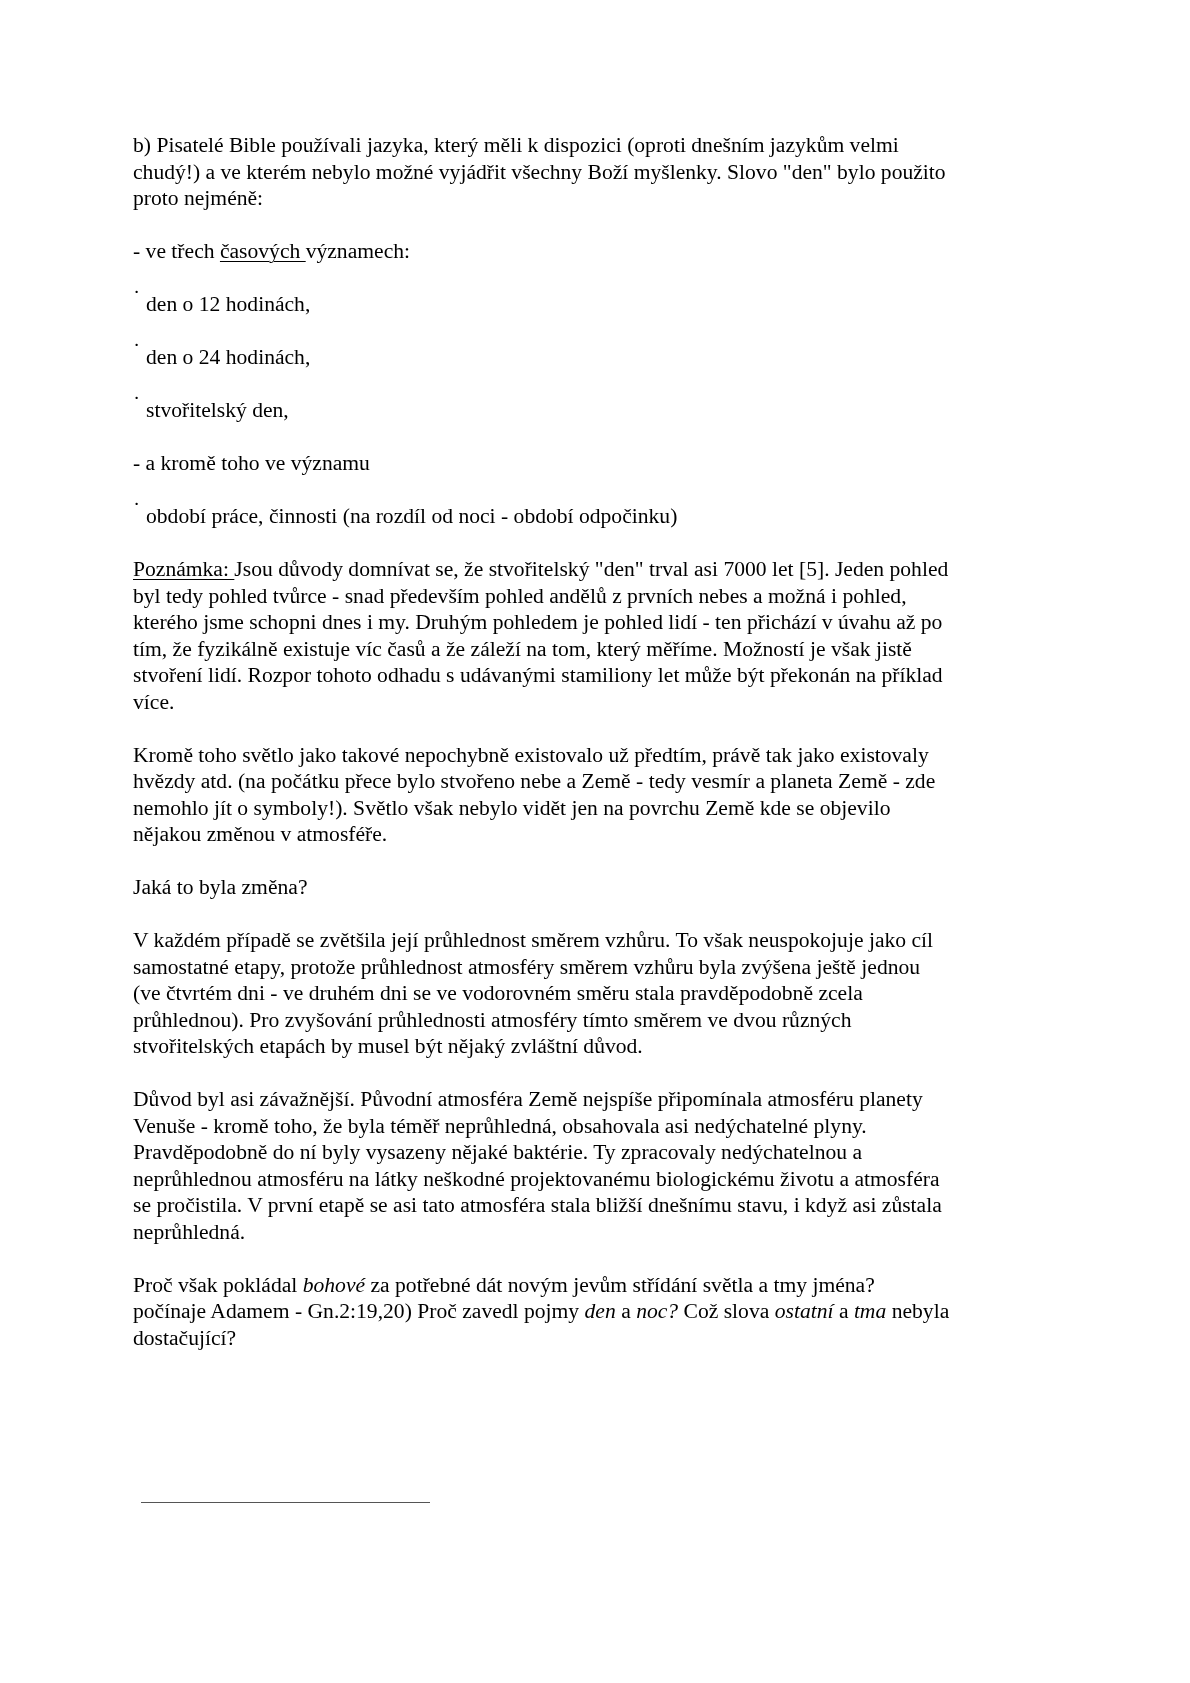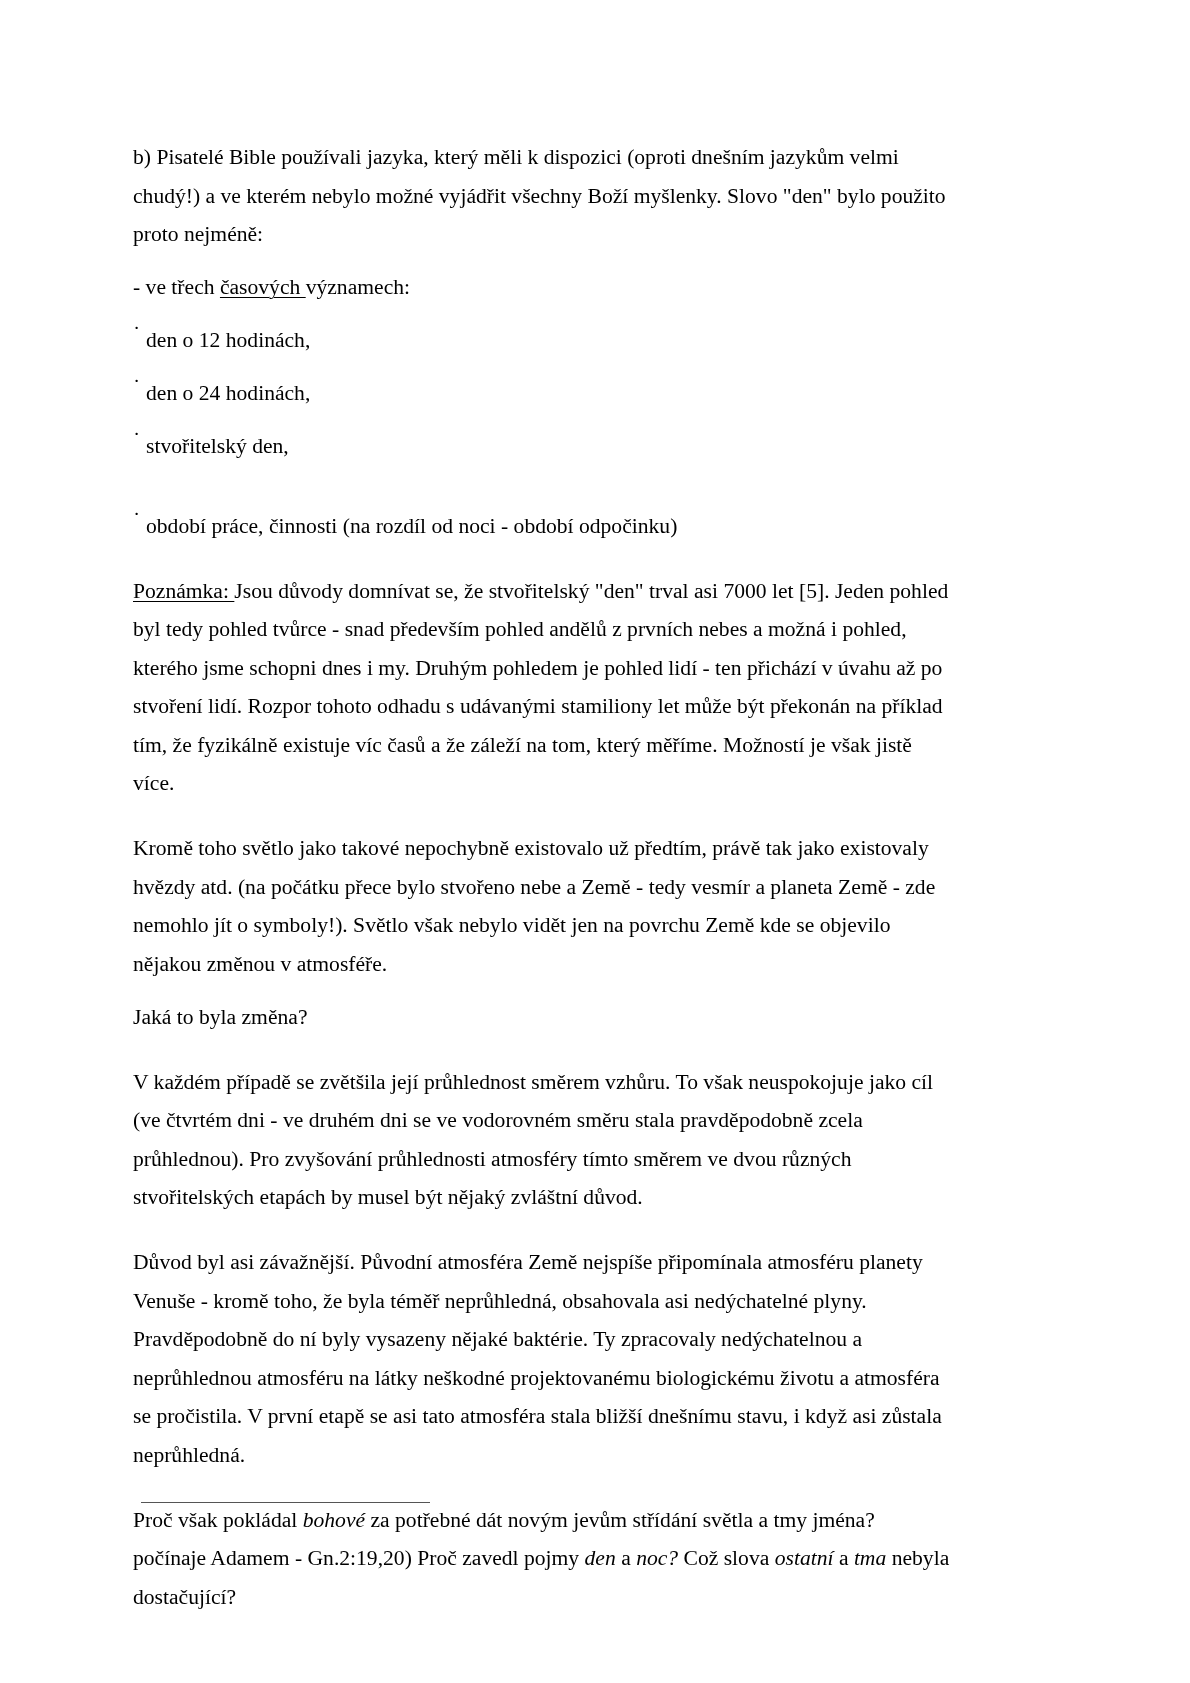--- a/index.html
+++ b/index.html
@@ -13,21 +13,21 @@
   }
   .page {
     position: absolute;
     left: 133px;
     top: 132px;
     width: 880px;
     font-size: 21.6px;
     line-height: 26.5px;
   }
   .para { margin: 0; white-space: nowrap; }
-  .line { display: block; white-space: nowrap; margin-top: 12px; }
+  .line { display: block; white-space: nowrap; }
   .gap { height: 26.5px; }
   .u { text-decoration: underline; text-decoration-thickness: 1px; text-underline-offset: 3px; text-align: right; }
   .i { font-style: italic; text-align: center; }
   .bullet-dot { display: inline-block; width: 13px; position: relative; top: -6px; }
   .footnote-rule {
     position: absolute;
     left: 141px;
     top: 1502px;
     width: 289px;
     height: 0;
@@ -59,50 +59,52 @@
   <p class="para">
     <span class="bullet-dot">˙</span><span>den o 24 hodinách,</span>
   </p>
   <div class="gap"></div>
 
   <p class="para">
     <span class="bullet-dot">˙</span><span>stvořitelský den,</span>
   </p>
   <div class="gap"></div>
 
+  <p class="para">- a kromě toho ve významu</p>
   <div class="gap"></div>
 
   <p class="para">
     <span class="bullet-dot">˙</span><span>období práce, činnosti (na rozdíl od noci - období odpočinku)</span>
   </p>
   <div class="gap"></div>
 
   <p class="para">
     <span class="line"><span class="u">Poznámka: </span><span>Jsou důvody domnívat se, že stvořitelský "den" trval asi 7000 let [5]. Jeden pohled</span></span>
     <span class="line">byl tedy pohled tvůrce - snad především pohled andělů z prvních nebes a možná i pohled,</span>
     <span class="line">kterého jsme schopni dnes i my. Druhým pohledem je pohled lidí - ten přichází v úvahu až po</span>
+    <span class="line">tím, že fyzikálně existuje víc časů a že záleží na tom, který měříme. Možností je však jistě</span>
     <span class="line">stvoření lidí. Rozpor tohoto odhadu s udávanými stamiliony let může být překonán na příklad</span>
-    <span class="line">tím, že fyzikálně existuje víc časů a že záleží na tom, který měříme. Možností je však jistě</span>
     <span class="line">více.</span>
   </p>
   <div class="gap"></div>
 
   <p class="para">
     <span class="line">Kromě toho světlo jako takové nepochybně existovalo už předtím, právě tak jako existovaly</span>
     <span class="line">hvězdy atd. (na počátku přece bylo stvořeno nebe a Země - tedy vesmír a planeta Země - zde</span>
     <span class="line">nemohlo jít o symboly!). Světlo však nebylo vidět jen na povrchu Země kde se objevilo</span>
     <span class="line">nějakou změnou v atmosféře.</span>
   </p>
   <div class="gap"></div>
 
   <p class="para">Jaká to byla změna?</p>
   <div class="gap"></div>
 
   <p class="para">
     <span class="line">V každém případě se zvětšila její průhlednost směrem vzhůru. To však neuspokojuje jako cíl</span>
+    <span class="line">samostatné etapy, protože průhlednost atmosféry směrem vzhůru byla zvýšena ještě jednou</span>
     <span class="line">(ve čtvrtém dni - ve druhém dni se ve vodorovném směru stala pravděpodobně zcela</span>
     <span class="line">průhlednou). Pro zvyšování průhlednosti atmosféry tímto směrem ve dvou různých</span>
     <span class="line">stvořitelských etapách by musel být nějaký zvláštní důvod.</span>
   </p>
   <div class="gap"></div>
 
   <p class="para">
     <span class="line">Důvod byl asi závažnější. Původní atmosféra Země nejspíše připomínala atmosféru planety</span>
     <span class="line">Venuše - kromě toho, že byla téměř neprůhledná, obsahovala asi nedýchatelné plyny.</span>
     <span class="line">Pravděpodobně do ní byly vysazeny nějaké baktérie. Ty zpracovaly nedýchatelnou a</span>

